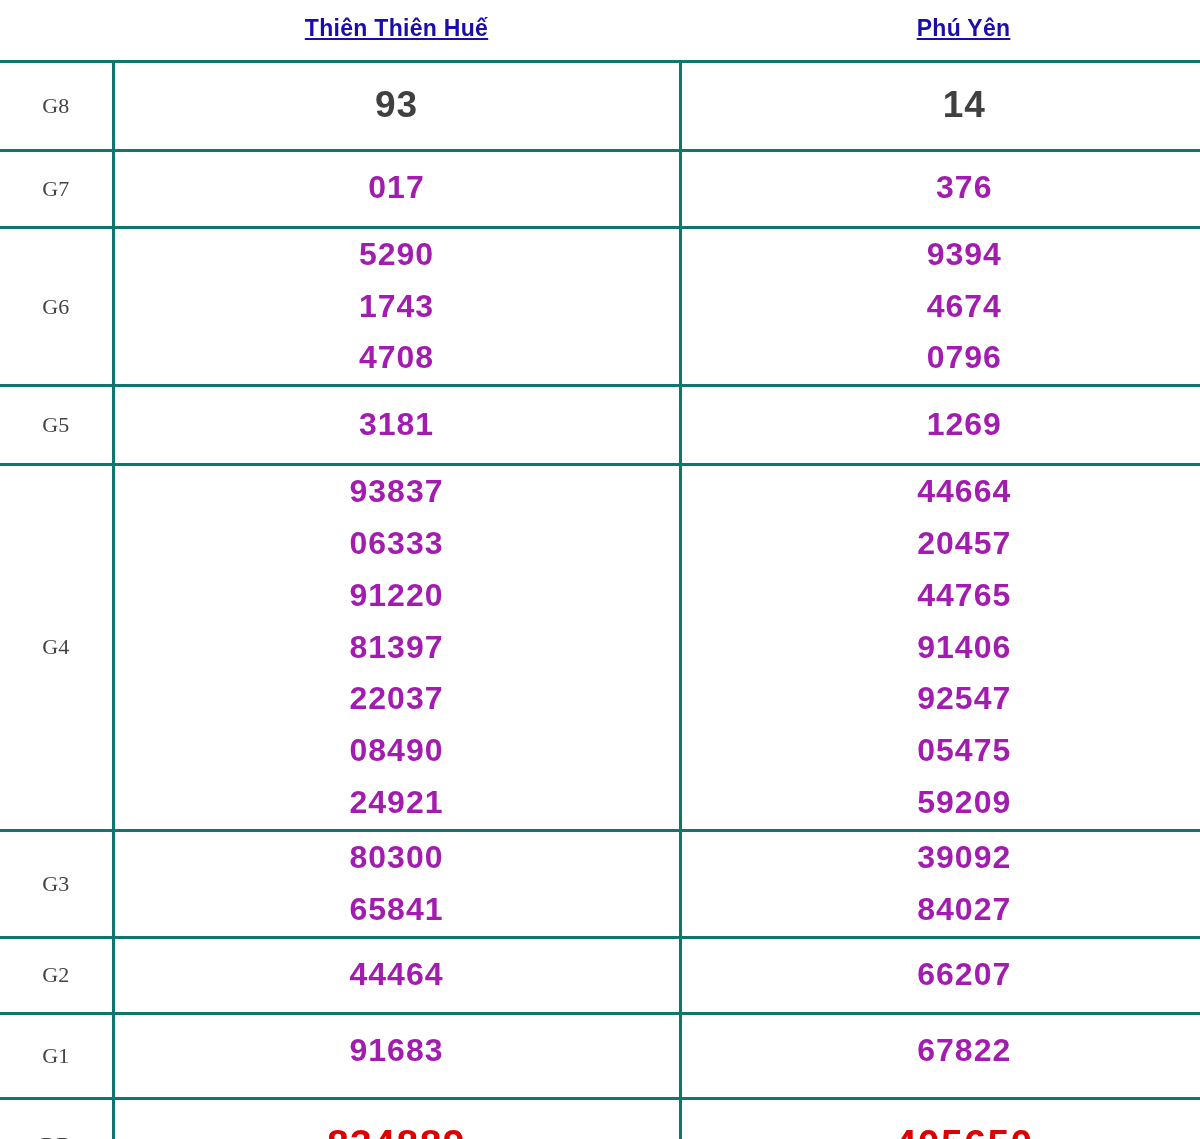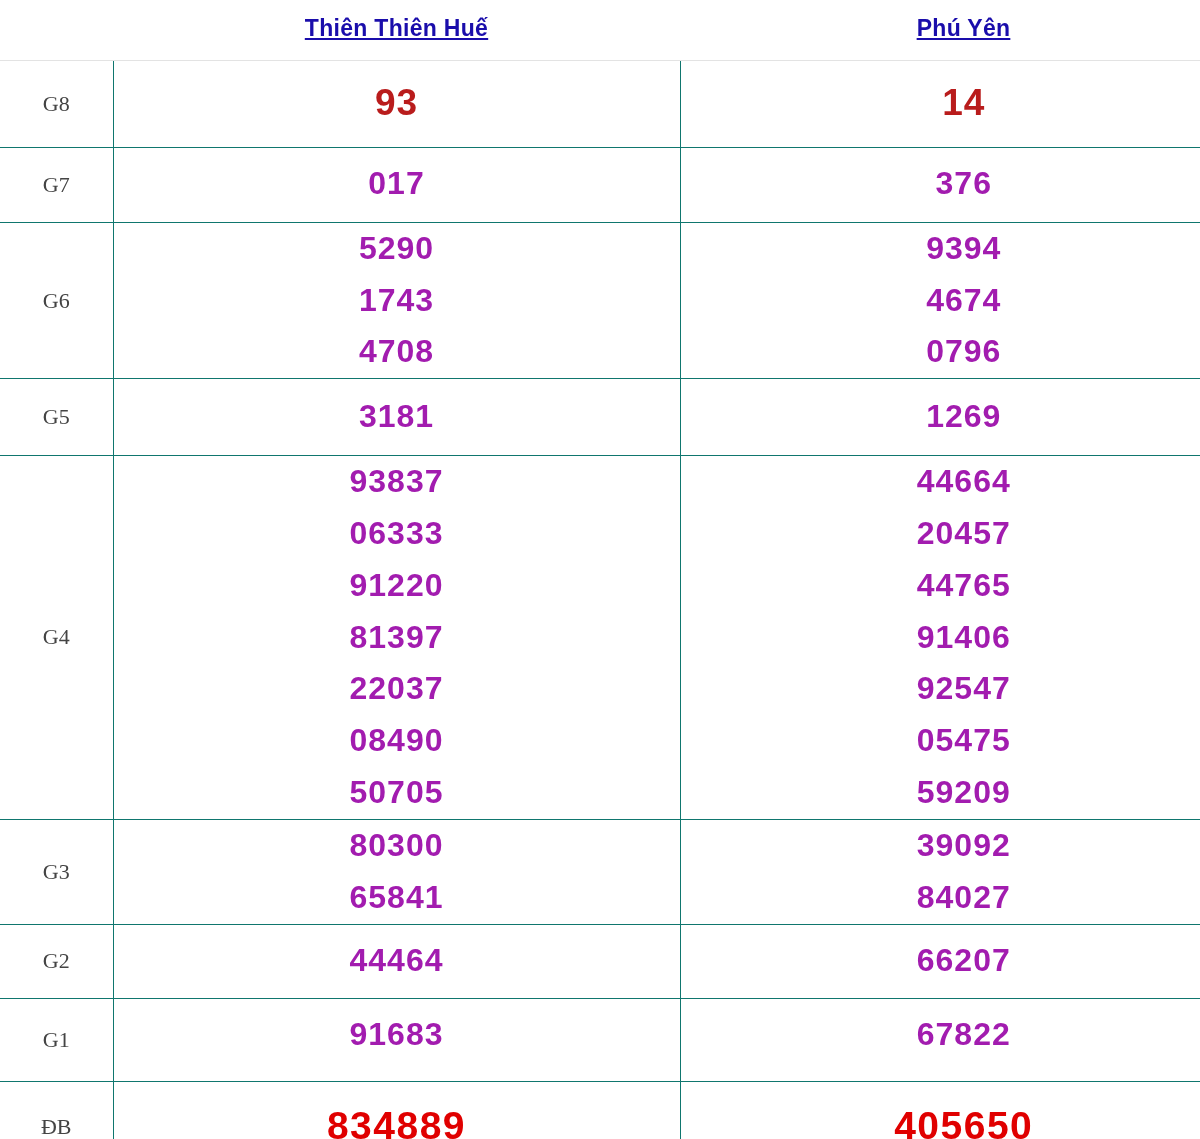--- a/index.html
+++ b/index.html
@@ -16,21 +16,21 @@
   }
   table.lottery {
     width: 1200px;
     border-collapse: collapse;
     table-layout: fixed;
   }
   table.lottery col.c-label { width: 113px; }
   table.lottery col.c-prov  { width: 567px; }
 
   table.lottery th, table.lottery td {
-    border: 1px solid #0f766e;
+    border: 3px solid #0f766e;
     padding: 0;
     text-align: center;
     vertical-align: middle;
   }
   
   table.lottery tr.header-row th {
     border-top: none;
     border-left: none;
     border-right: none;
     border-bottom: 1px solid #e3e3e3;
@@ -71,21 +71,21 @@
     padding: 8px 0 10px 0;
     letter-spacing: 1px;
   }
   td.nums .n {
     display: block;
   }
 
   
   td.nums.g8 {
     font-size: 37px;
-    color: #b91c1c;
+    color: #404040;
     padding: 12px 0 14px 0;
   }
   td.nums.db {
     font-size: 39px;
     color: #e00000;
     padding: 12px 0 14px 0;
     letter-spacing: 1.5px;
   }
   td.nums.g7 { padding: 10px 0 12px 0; }
   td.nums.g5 { padding: 12px 0 12px 0; }
@@ -156,21 +156,21 @@
       </tr>
       <tr>
         <td class="label">G4</td>
         <td class="nums g4">
           <span class="n">93837</span>
           <span class="n">06333</span>
           <span class="n">91220</span>
           <span class="n">81397</span>
           <span class="n">22037</span>
           <span class="n">08490</span>
-          <span class="n">50705</span>
+          <span class="n">24921</span>
         </td>
         <td class="nums g4">
           <span class="n">44664</span>
           <span class="n">20457</span>
           <span class="n">44765</span>
           <span class="n">91406</span>
           <span class="n">92547</span>
           <span class="n">05475</span>
           <span class="n">59209</span>
         </td>

